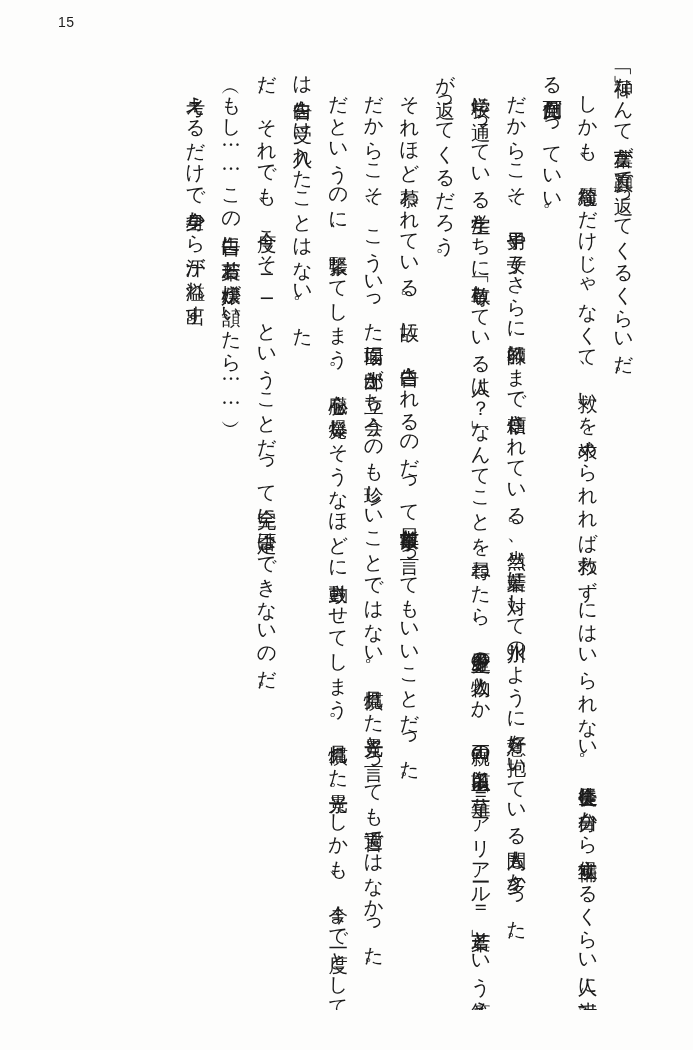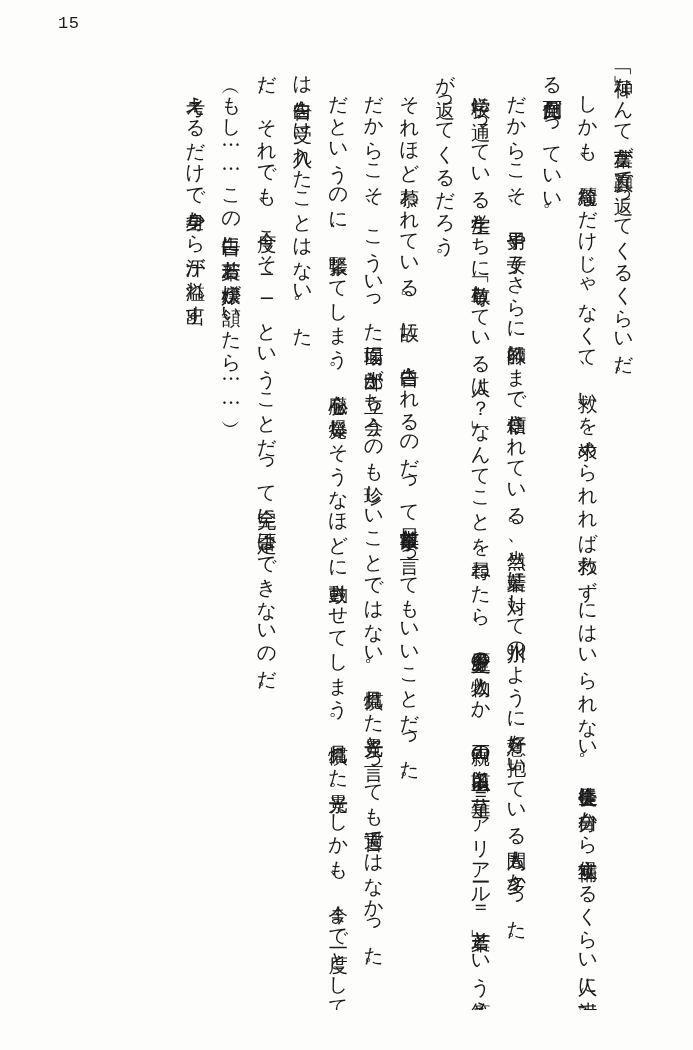--- a/index.html
+++ b/index.html
@@ -17,24 +17,24 @@
     position: relative;
     width: 693px;
     height: 1050px;
     background: #fdfdfc;
     box-sizing: border-box;
   }
   .page-number {
     position: absolute;
     top: 14px;
     left: 58px;
-    font-size: 17px;
+    font-size: 14px;
     color: #1a1a1a;
     letter-spacing: 0.5px;
-    font-family: Liberation Mono, monospace;
+    font-family: Liberation Sans, sans-serif;
   }
   .body-text {
     position: absolute;
     top: 62px;
     right: 52px;
     left: 48px;
     bottom: 40px;
     writing-mode: vertical-rl;
     text-orientation: upright;
     font-size: 19.5px;

